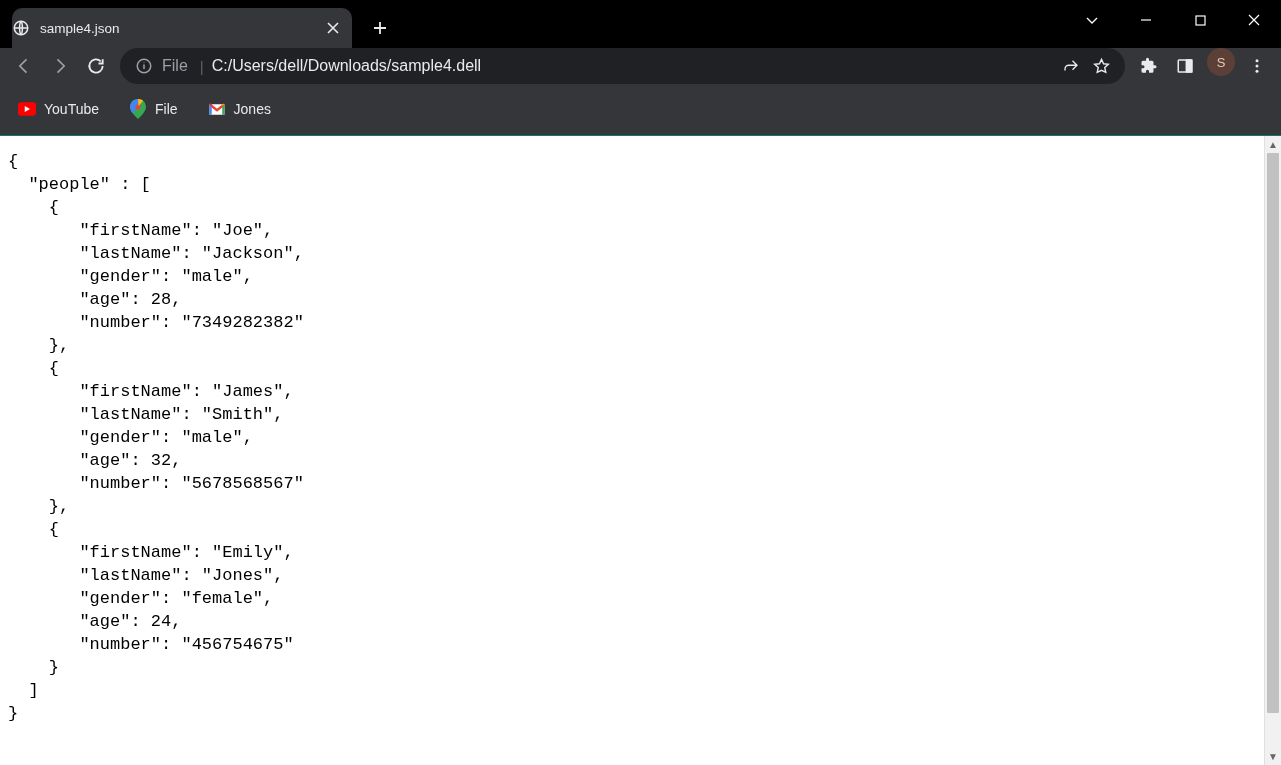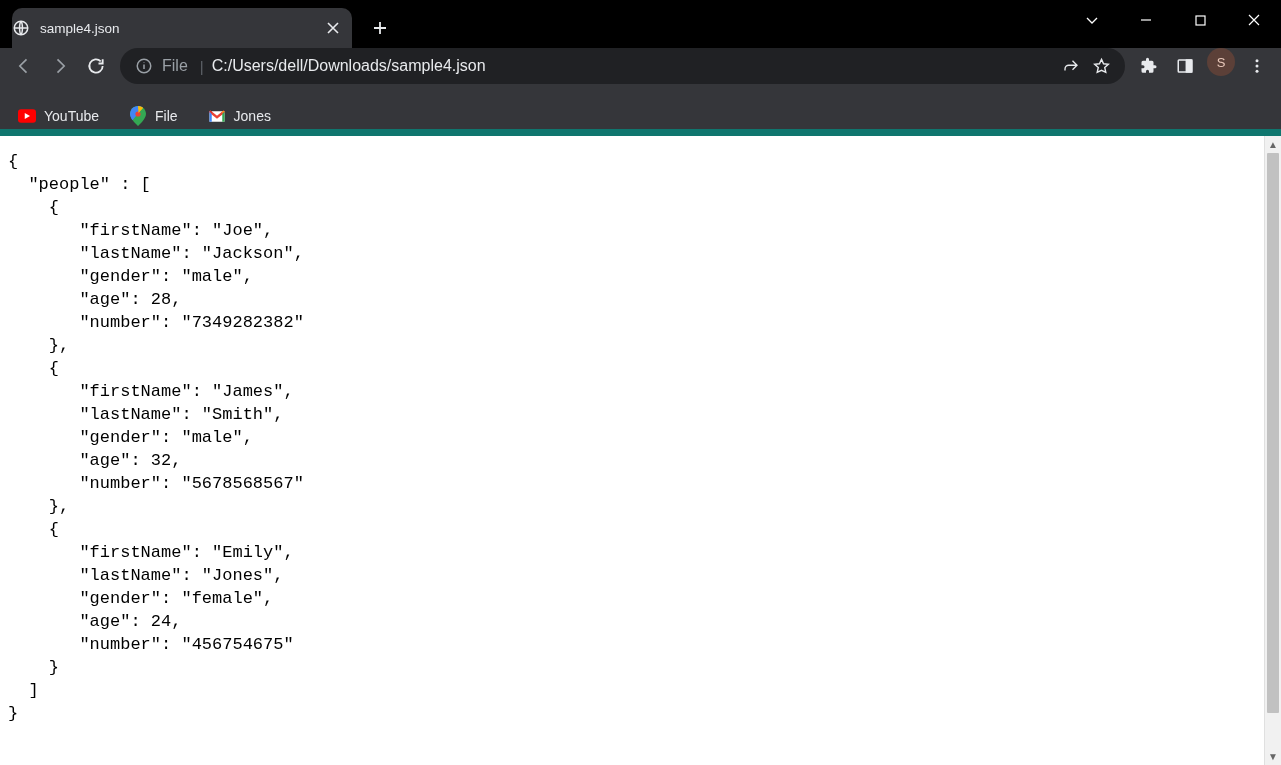--- a/index.html
+++ b/index.html
@@ -132,24 +132,24 @@
       color: #e8c7b9;
       display: flex; align-items: center; justify-content: center;
       font-size: 13px;
       margin: 0 4px;
     }
     
     .bookmarks {
       height: 40px;
       background: #35363a;
       display: flex;
-      align-items: flex-end;
+      align-items: flex-start;
       padding: 0 12px;
       gap: 18px;
-      border-bottom: 7px solid #0f766e;
+      border-bottom: 1px solid #0f766e;
     }
     .bm {
       display: flex;
       align-items: center;
       gap: 8px;
       color: #e8eaed;
       font-size: 14px;
       cursor: pointer;
       padding: 4px 6px;
       border-radius: 4px;
@@ -267,21 +267,21 @@
   </div>
   <div class="omnibox">
     <span class="info">
       <svg width="18" height="18" viewBox="0 0 24 24" fill="none" stroke="#9aa0a6" stroke-width="2">
         <circle cx="12" cy="12" r="9"></circle>
           <path d="M12 10v6M12 7v.5"></path>
       </svg>
     </span>
     <span class="prefix">File</span>
     <span class="sep">|</span>
-    <span class="url">C:/Users/dell/Downloads/sample4.json</span>
+    <span class="url">C:/Users/dell/Downloads/sample4.dell</span>
     <span class="right-icons">
       <span>
         <svg width="18" height="18" viewBox="0 0 24 24" fill="none" stroke="#e8eaed" stroke-width="1.8">
           <path d="M14 5l6 6-6 6M20 11H9a5 5 0 0 0-5 5v2"></path>
         </svg>
       </span>
       <span>
         <svg width="19" height="19" viewBox="0 0 24 24" fill="none" stroke="#e8eaed" stroke-width="1.8">
           <path d="M12 3l2.6 5.6 6 .6-4.5 4.1 1.3 6L12 16.8 6.6 19.3l1.3-6L3.4 9.2l6-.6z"></path>
         </svg>

